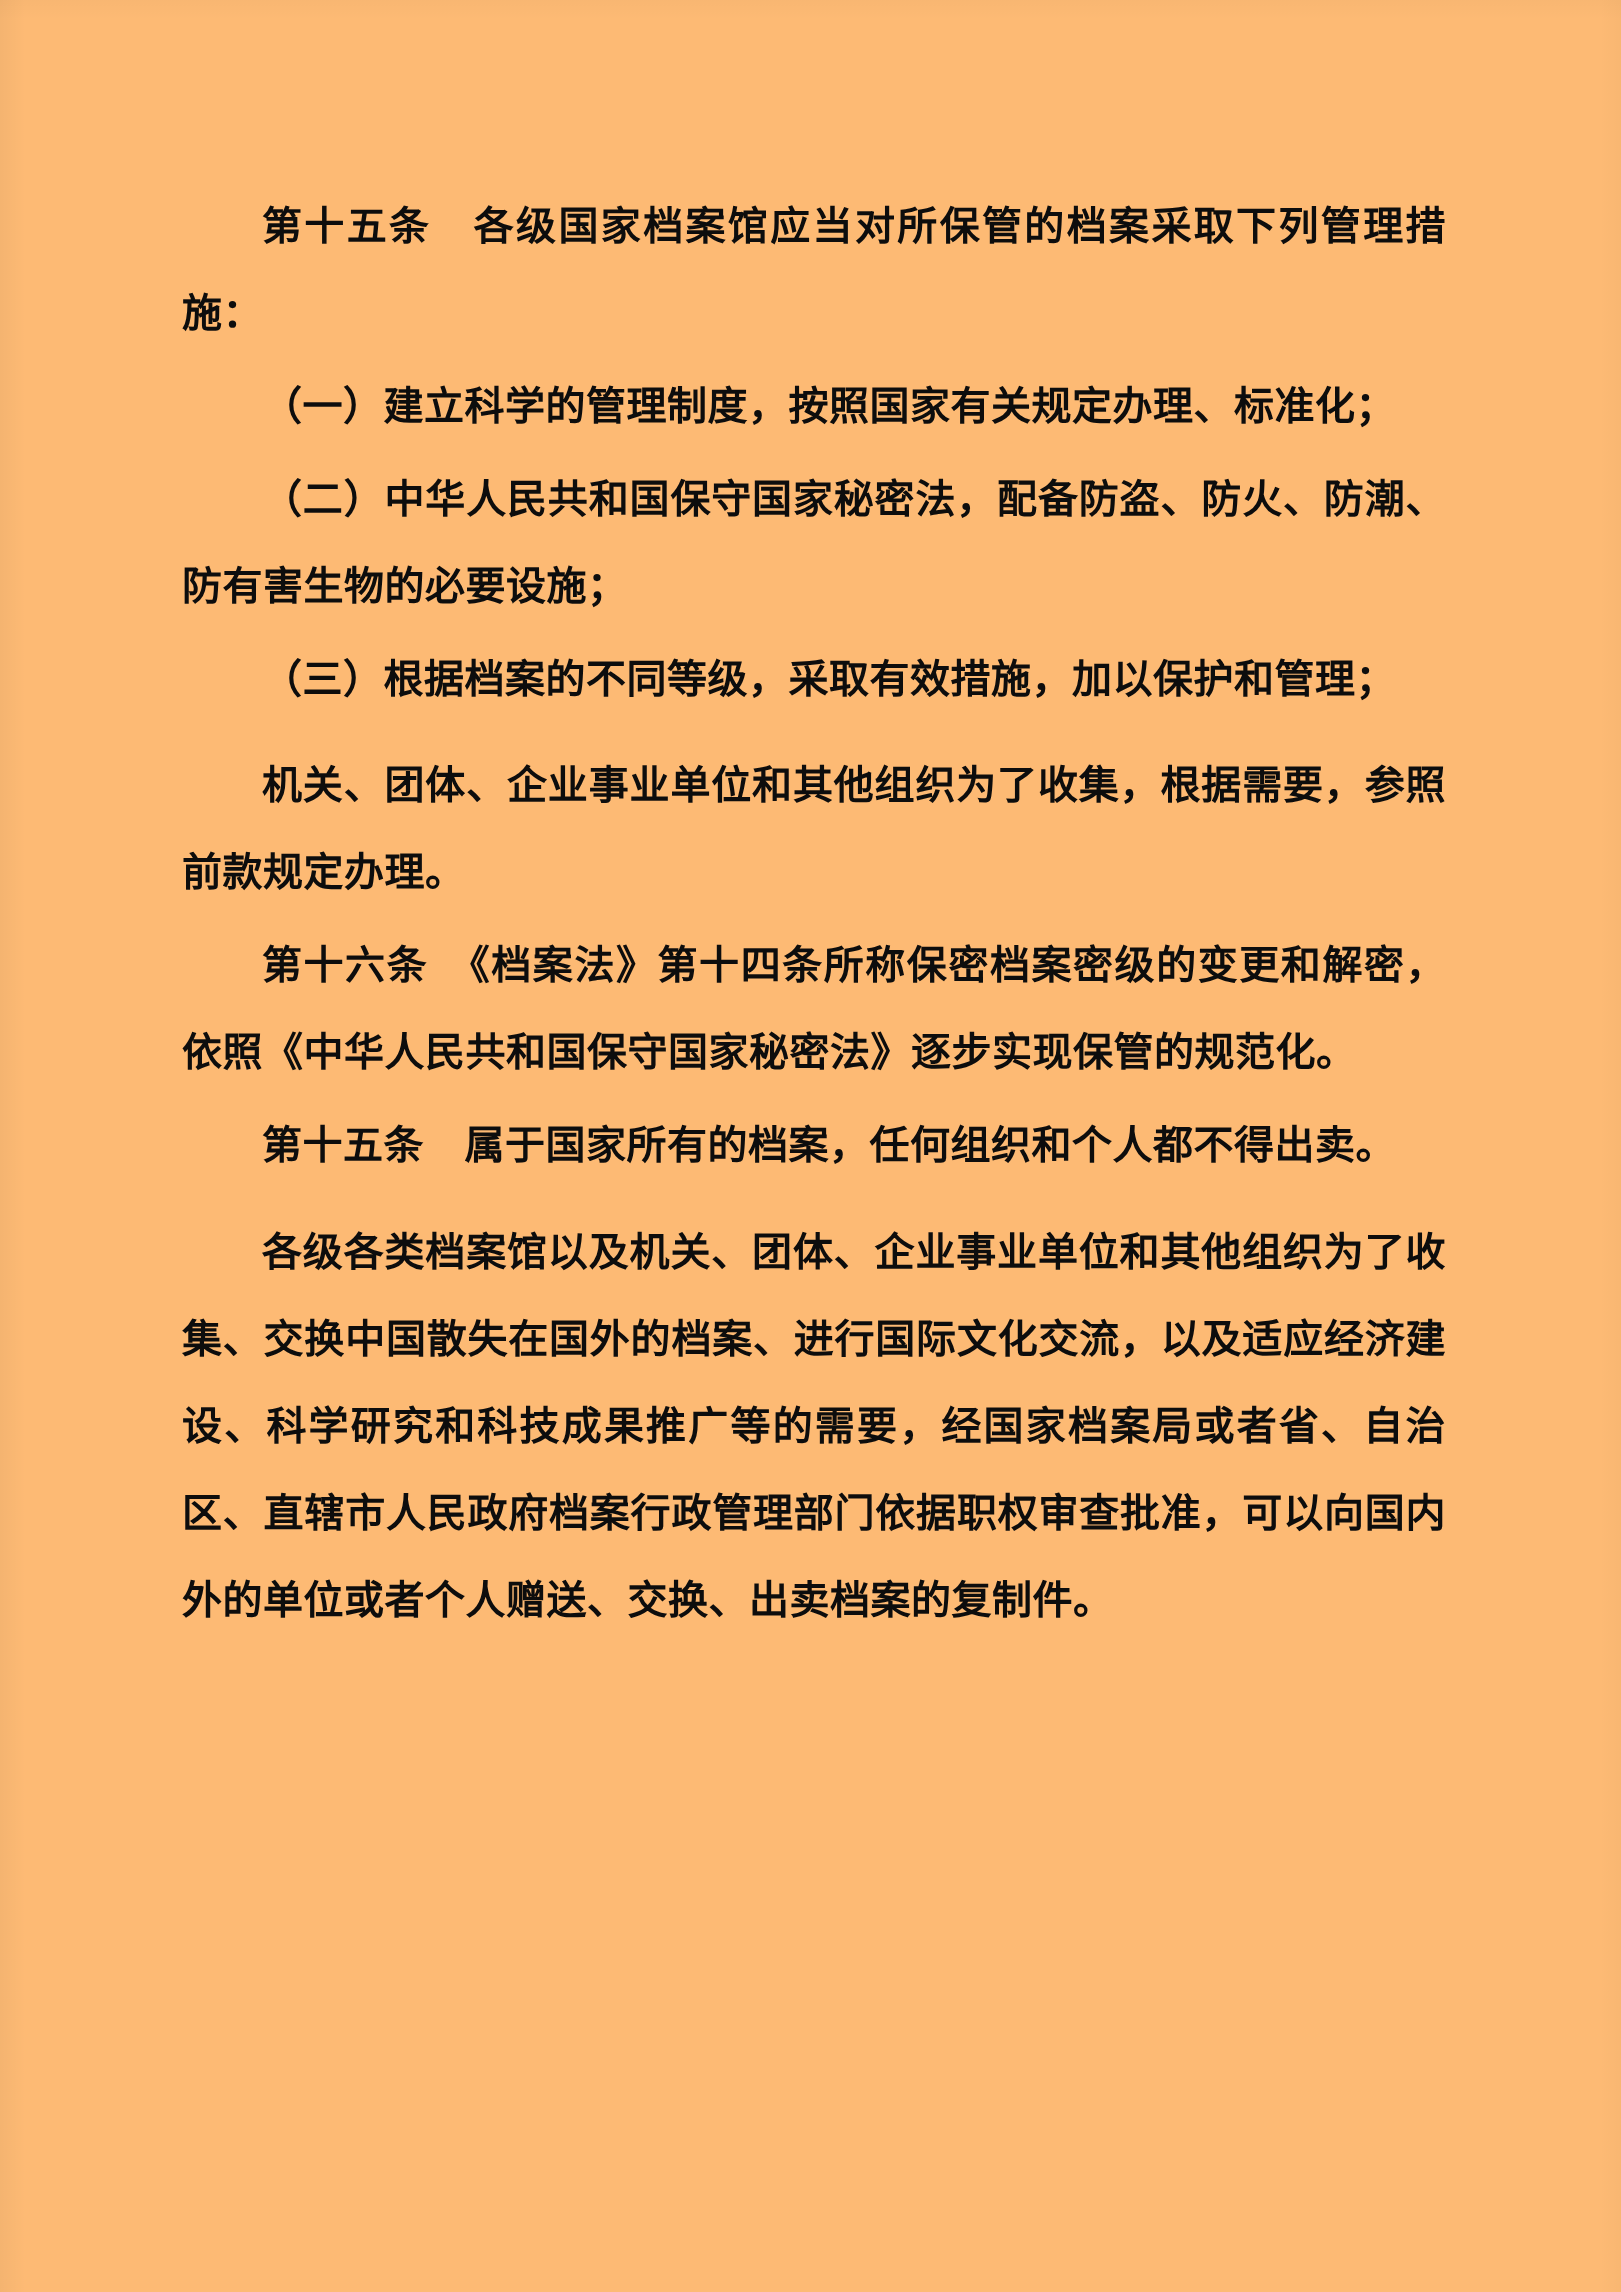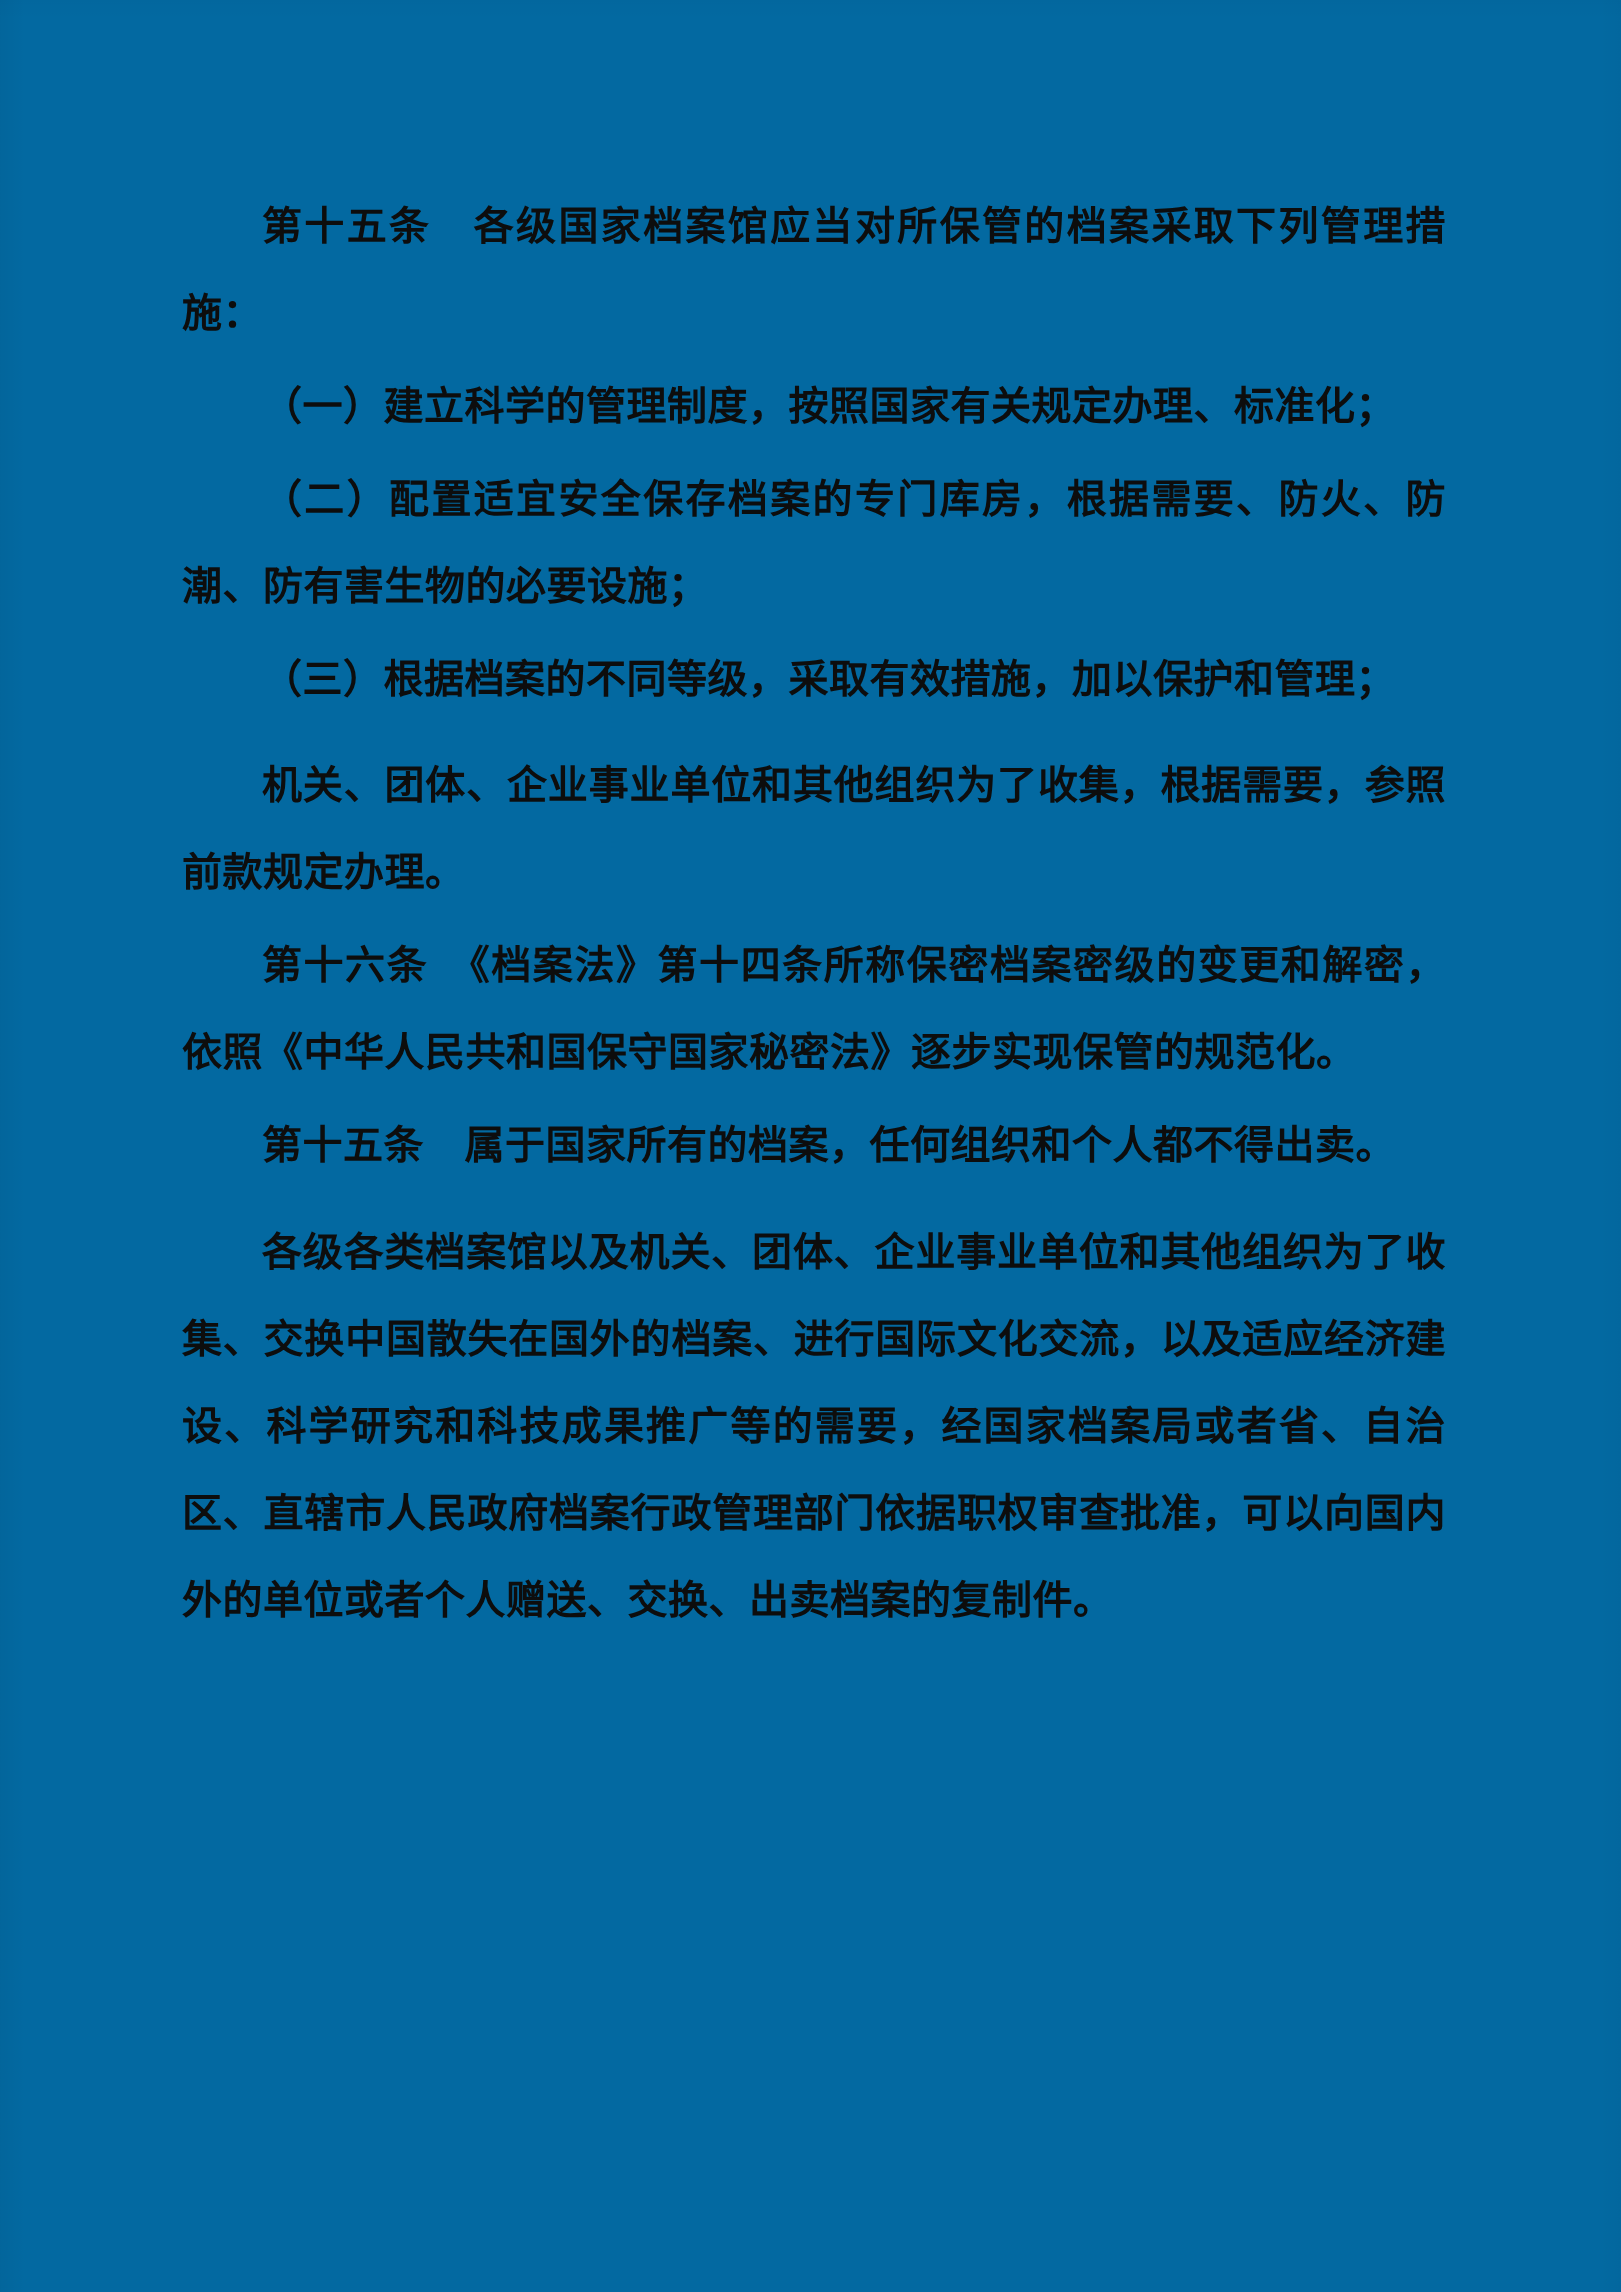--- a/index.html
+++ b/index.html
@@ -8,21 +8,21 @@
     padding: 0;
     background: #ffffff;
   }
   body {
     font-family: "DejaVu Serif", "Liberation Serif", serif;
   }
   .page {
     position: relative;
     width: 1621px;
     height: 2293px;
-    background: #0369a1;
+    background: #fdba74;
     overflow: hidden;
     box-sizing: border-box;
   }
   
   .scan-tint {
     position: absolute;
     inset: 0;
     pointer-events: none;
     background:
       linear-gradient(90deg, rgba(0,0,0,0.035) 0px, rgba(0,0,0,0.0) 25.5px),
@@ -60,21 +60,21 @@
   <div class="text-block">
 
     <p class="para">第十五条　各级国家档案馆应当对所保管的档案采取下列管理措施：</p>
 
     <div class="gap-sm"></div>
 
     <p class="para">（一）建立科学的管理制度，按照国家有关规定办理、标准化；</p>
 
     <div class="gap-sm"></div>
 
-    <p class="para">（二）配置适宜安全保存档案的专门库房，根据需要、防火、防潮、防有害生物的必要设施；</p>
+    <p class="para">（二）中华人民共和国保守国家秘密法，配备防盗、防火、防潮、防有害生物的必要设施；</p>
 
     <div class="gap-sm"></div>
 
     <p class="para">（三）根据档案的不同等级，采取有效措施，加以保护和管理；</p>
 
     <div class="gap-sm"></div>
 
 
     <div class="gap-md"></div>
 

